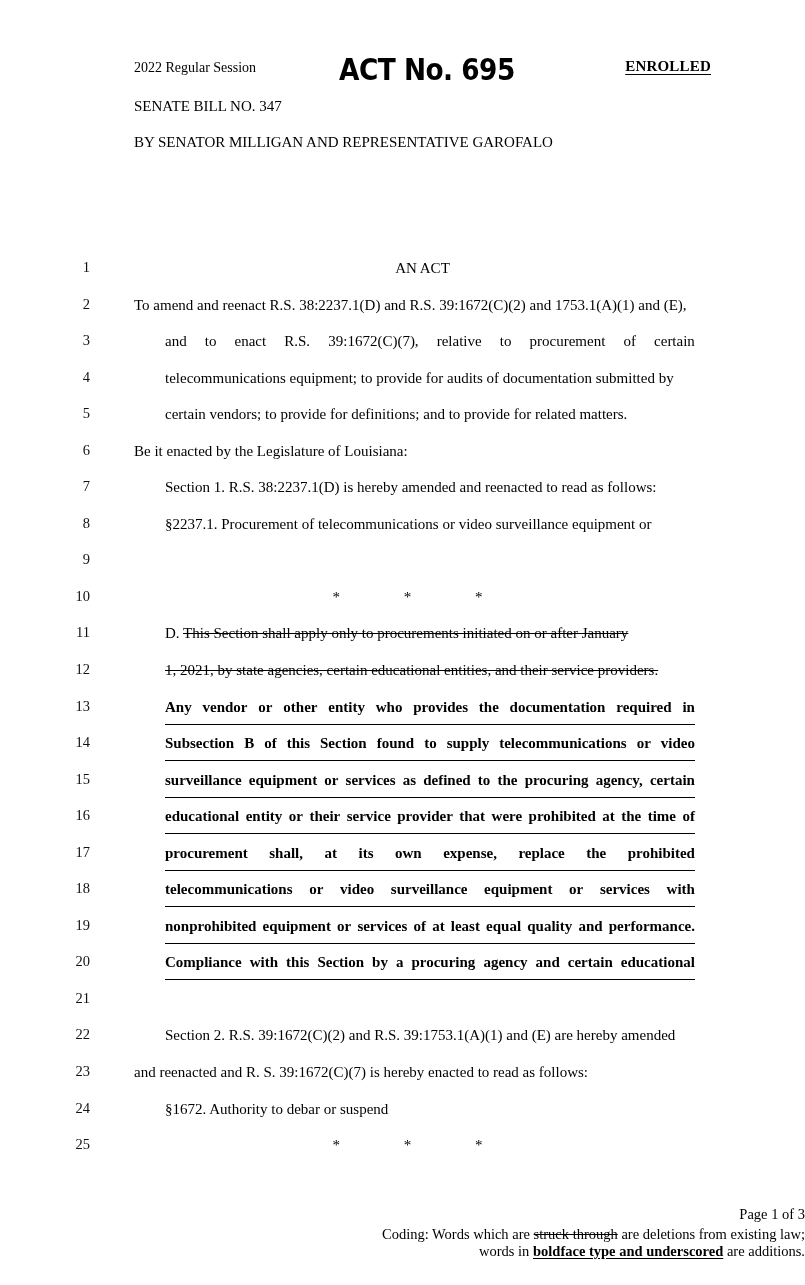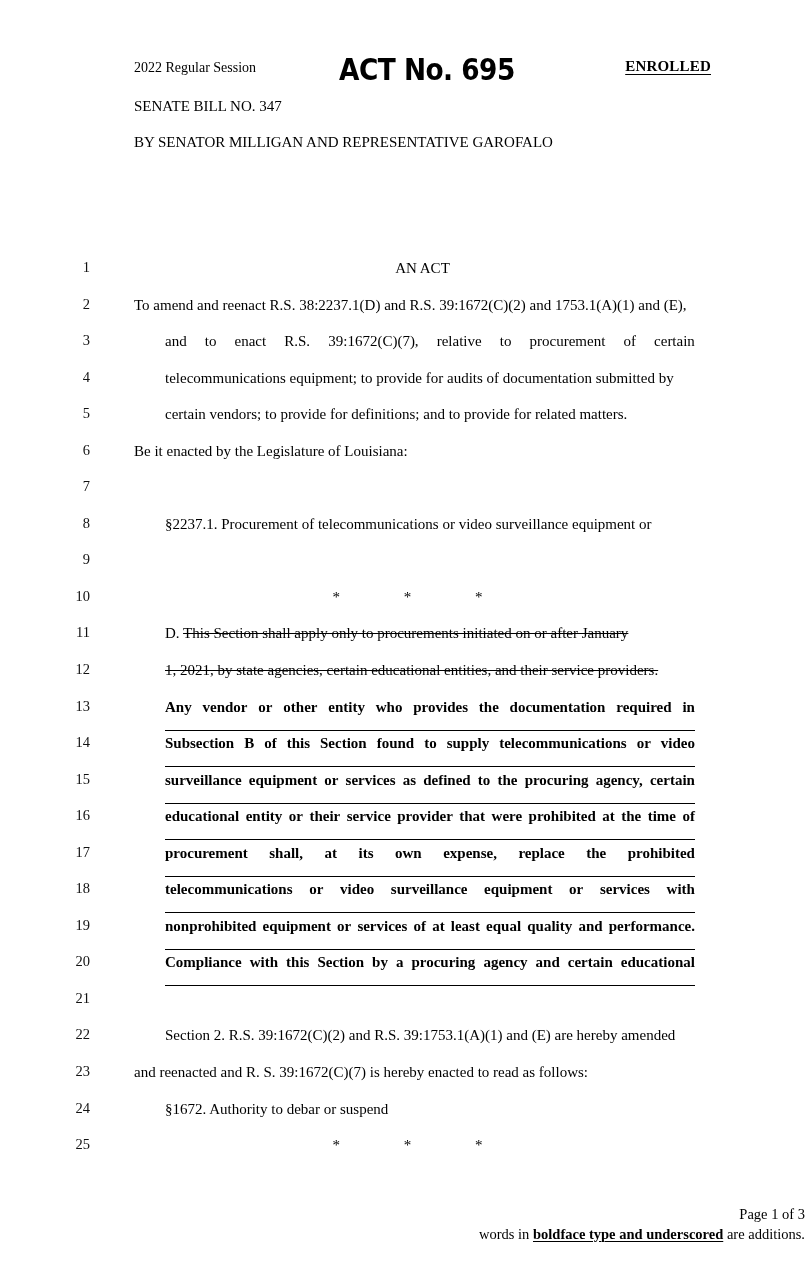--- a/index.html
+++ b/index.html
@@ -108,21 +108,21 @@
   
   .just {
     display: flex;
     justify-content: space-between;
     white-space: nowrap;
   }
   
   .ins-line {
     font-weight: 700;
     border-bottom: 1.6px solid #000;
-    padding-bottom: 13px;
+    padding-bottom: 7px;
   }
   
   .del {
     text-decoration: line-through;
     text-decoration-thickness: 1.1px;
   }
 
   .stars {
     display: inline-block;
     letter-spacing: 30px;
@@ -195,20 +195,21 @@
     <span class="ltext indent">certain vendors; to provide for definitions; and to provide for related matters.</span>
   </div>
 
   <div class="line">
     <span class="lineno">6</span>
     <span class="ltext">Be it enacted by the Legislature of Louisiana:</span>
   </div>
 
   <div class="line">
     <span class="lineno">7</span>
+    <span class="ltext indent">Section 1. R.S. 38:2237.1(D) is hereby amended and reenacted to read as follows:</span>
   </div>
 
   <div class="line">
     <span class="lineno">8</span>
     <span class="ltext indent">§2237.1. Procurement of telecommunications or video surveillance equipment or</span>
   </div>
 
   <div class="line">
     <span class="lineno">9</span>
   </div>
@@ -374,14 +375,15 @@
 
   <div class="line">
     <span class="lineno">25</span>
     <span class="ltext center"><span class="stars">*  *  *</span></span>
   </div>
 
 </div>
 
 <div class="footer">
   <span class="pageno">Page 1 of 3</span>
+  <span class="coding1"><span>Coding: Words which are </span><span class="f-strike">struck through</span><span> are deletions from existing law;</span></span>
   <span class="coding2"><span>words in </span><span class="f-bold">boldface type and underscored</span><span> are additions.</span></span>
 </div>
 
 </body></html>

